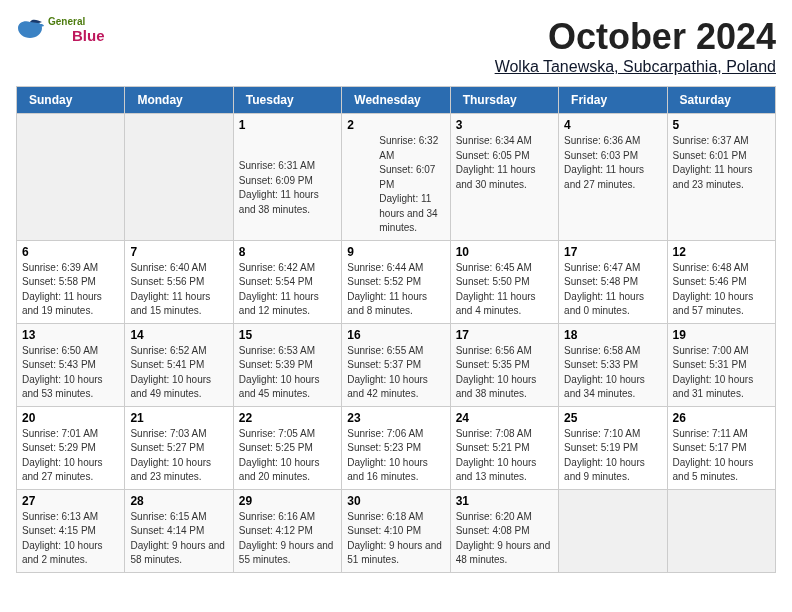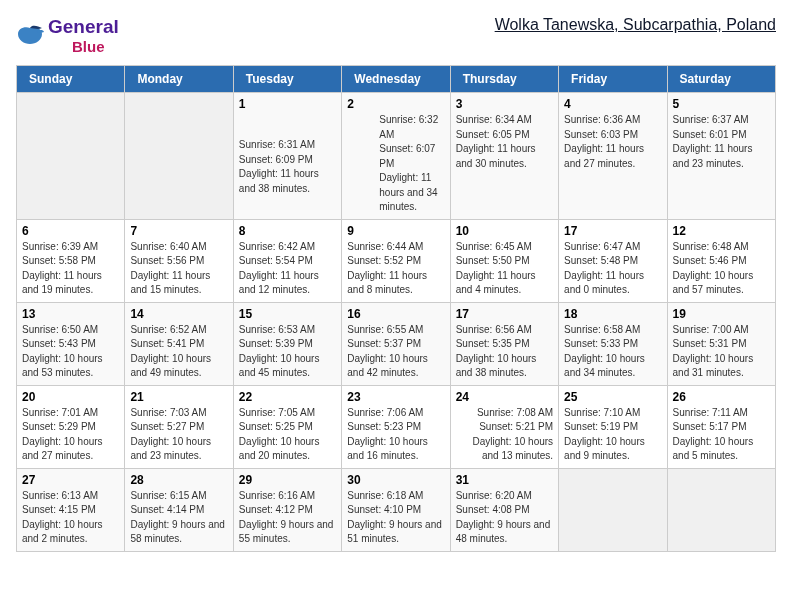--- a/index.html
+++ b/index.html
@@ -81,25 +81,26 @@
 <body>
 
 <div class="header">
   <div class="logo">
     <svg class="logo-bird" viewBox="0 0 28 24" xmlns="http://www.w3.org/2000/svg">
       <path d="M14 4 C18 2, 26 4, 26 10 C26 16, 20 20, 14 20 C8 20, 2 16, 2 10 C2 5, 8 2, 14 4 Z" fill="#3b82c4"></path>
       <path d="M14 4 C16 0, 22 2, 26 4 C22 6, 18 4, 14 4 Z" fill="#1a3a6c"></path>
       <path d="M20 8 C22 6, 27 5, 28 8 C26 9, 22 9, 20 8 Z" fill="#3b82c4"></path>
     </svg>
     <div>
-      <div style="font-size:19px;font-weight:bold;color:#4c1d95;">General</div>
+      <div style="font-size:10px;font-weight:bold;color:#4d7c0f;">General</div>
       <div style="font-size:15px;font-weight:bold;color:#be185d;margin-left:24px;">Blue</div>
     </div>
   </div>
   <div class="title-block">
+    <div class="month-title">October 2024</div>
     <div class="subtitle">Wolka Tanewska, Subcarpathia, Poland</div>
   </div>
 </div>
 
 <table>
   <thead>
     <tr>
     <th>Sunday</th>
         <th>Monday</th>
         <th>Tuesday</th>
@@ -252,21 +253,21 @@
 Daylight: 10 hours and 20 minutes.</div>
         </td>
         <td>
           <span class="day-num">23</span>
           <div class="day-info" style="white-space: pre-line;">Sunrise: 7:06 AM
 Sunset: 5:23 PM
 Daylight: 10 hours and 16 minutes.</div>
         </td>
         <td>
           <span class="day-num">24</span>
-          <div class="day-info" style="white-space: pre-line; text-align: right;">Sunrise: 7:08 AM
+          <div class="day-info" style="white-space: pre-line;">Sunrise: 7:08 AM
 Sunset: 5:21 PM
 Daylight: 10 hours and 13 minutes.</div>
         </td>
         <td>
           <span class="day-num">25</span>
           <div class="day-info" style="white-space: pre-line;">Sunrise: 7:10 AM
 Sunset: 5:19 PM
 Daylight: 10 hours and 9 minutes.</div>
         </td>
         <td>

